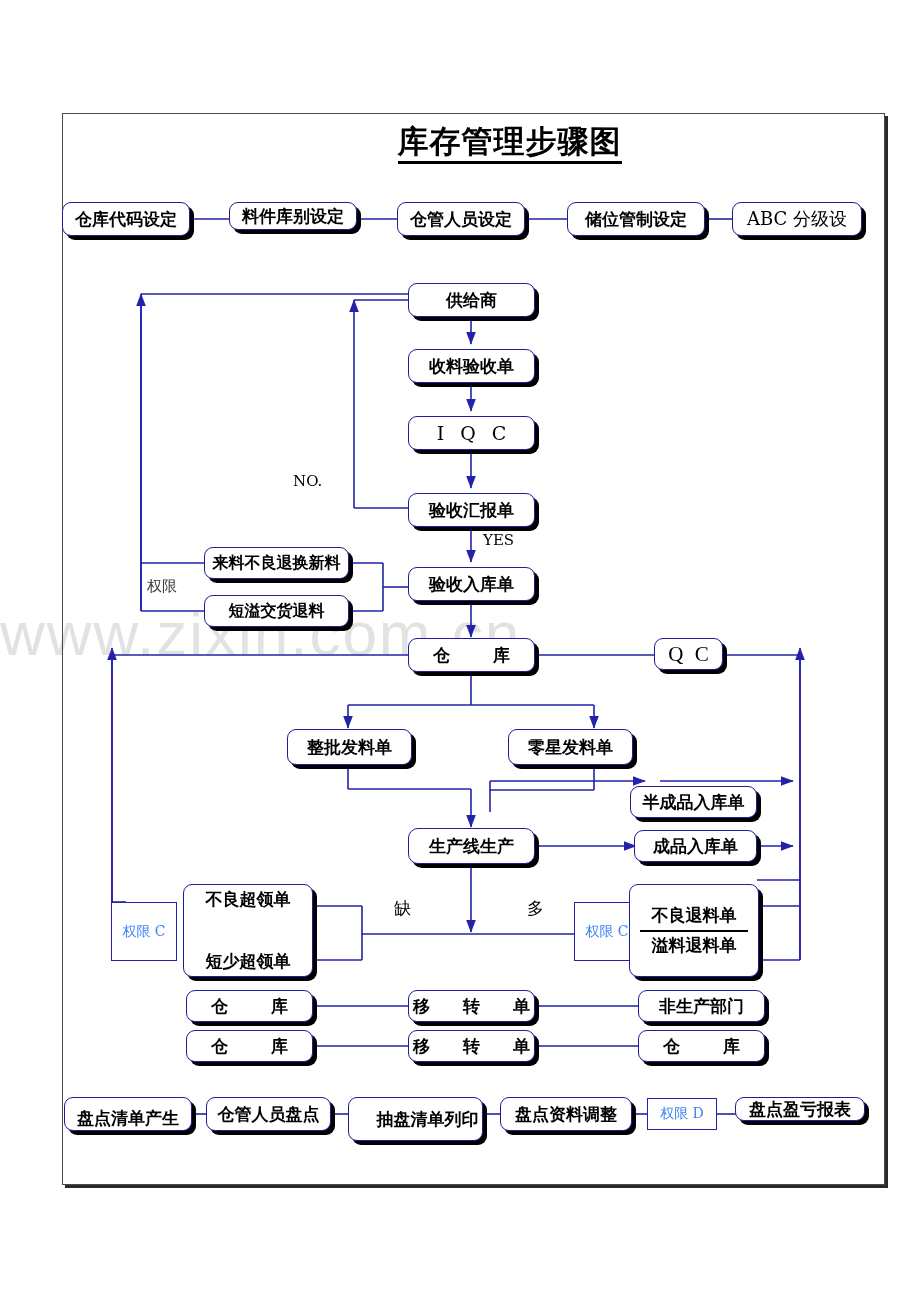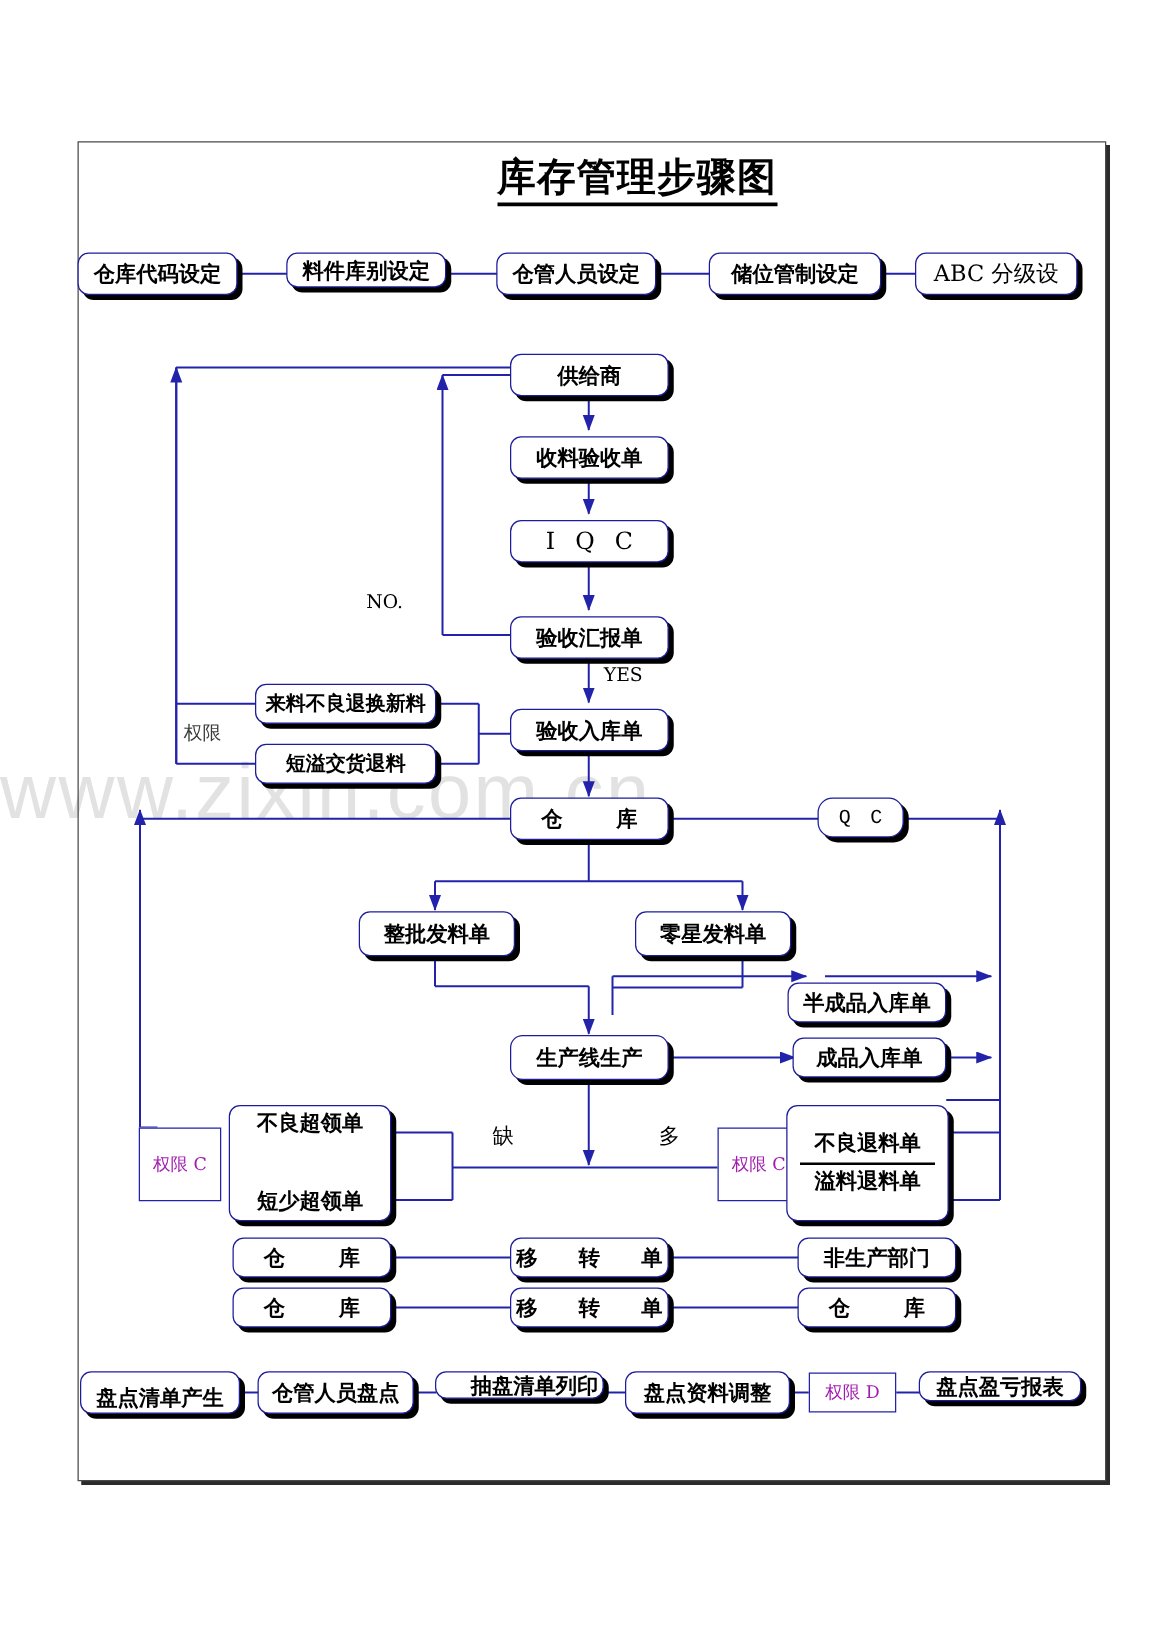--- a/index.html
+++ b/index.html
@@ -40,34 +40,34 @@
     background:#ffffff;border:1.7px solid #1d1d9c;
     border-radius:9px;
     box-shadow:4px 4px 0 0 #000000;
     display:flex;align-items:center;justify-content:center;
     color:#000;font-weight:bold;font-size:17px;
     white-space:nowrap;
   }
   .node.serif{font-family:"DejaVu Serif","Liberation Serif",serif;font-weight:normal;font-size:17px;}
   .node.spaced{letter-spacing:13px;text-indent:13px;}
   .node.spaced2{letter-spacing:8px;text-indent:8px;}
-  .node.qc{font-family:Liberation Mono, monospace;font-weight:normal;font-size:16px;letter-spacing:3px;text-indent:3px;border-radius:12px;}
+  .node.qc{font-family:Liberation Serif, serif;font-weight:normal;font-size:21px;letter-spacing:3px;text-indent:3px;}
 
   
   .node.stack{flex-direction:column;justify-content:center;padding:4px 10px;}
   .node.stack .ln{line-height:1.28;padding:1px 4px;}
   .node.stack .div{height:2px;background:#000;width:100%;margin:2px 0;}
 
   
   .perm{
     position:absolute;z-index:3;box-sizing:border-box;
     border:1.2px solid #2222aa;background:#ffffff;
     display:flex;align-items:center;justify-content:center;
     font-family:"DejaVu Serif","Liberation Serif",serif;
-    font-size:14px;color:#a21caf;white-space:nowrap;
+    font-size:14px;color:#3b82f6;white-space:nowrap;
   }
   
   .flabel{
     position:absolute;z-index:5;
     font-family:"DejaVu Serif","Liberation Serif",serif;
     font-size:15px;color:#000;white-space:nowrap;
   }
 </style>
 </head>
 <body>
@@ -276,21 +276,21 @@
 <div class="node spaced" style="left:638px;top:1030px;width:127px;height:32px;">
   <span>仓　库</span>
 </div>
 
 <div class="node" style="left:64px;top:1097px;width:128px;height:34px;align-items:flex-end;">
   <span>盘点清单产生</span>
 </div>
 <div class="node" style="left:206px;top:1097px;width:125px;height:34px;">
   <span>仓管人员盘点</span>
 </div>
-<div class="node" style="left:348px;top:1097px;width:135px;height:22px;padding-left:24px;">
+<div class="node" style="left:348px;top:1097px;width:135px;height:44px;padding-left:24px;">
   <span>抽盘清单列印</span>
 </div>
 <div class="node" style="left:500px;top:1097px;width:132px;height:34px;">
   <span>盘点资料调整</span>
 </div>
 <div class="perm" style="left:647px;top:1098px;width:70px;height:32px;">
   <span>权限 D</span>
 </div>
 <div class="node" style="left:735px;top:1097px;width:130px;height:24px;">
   <span>盘点盈亏报表</span>

